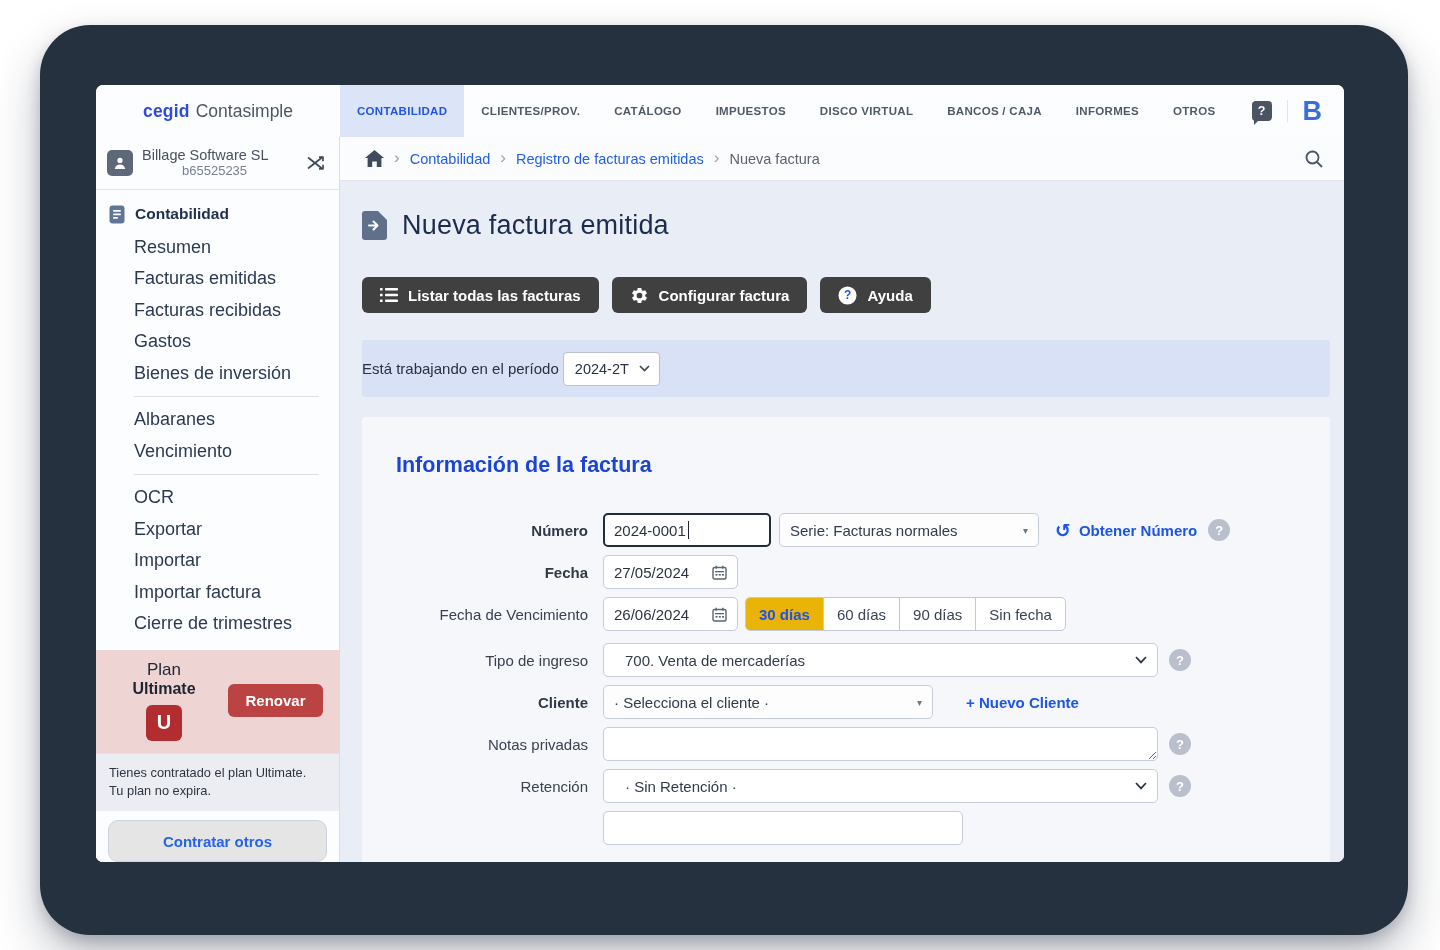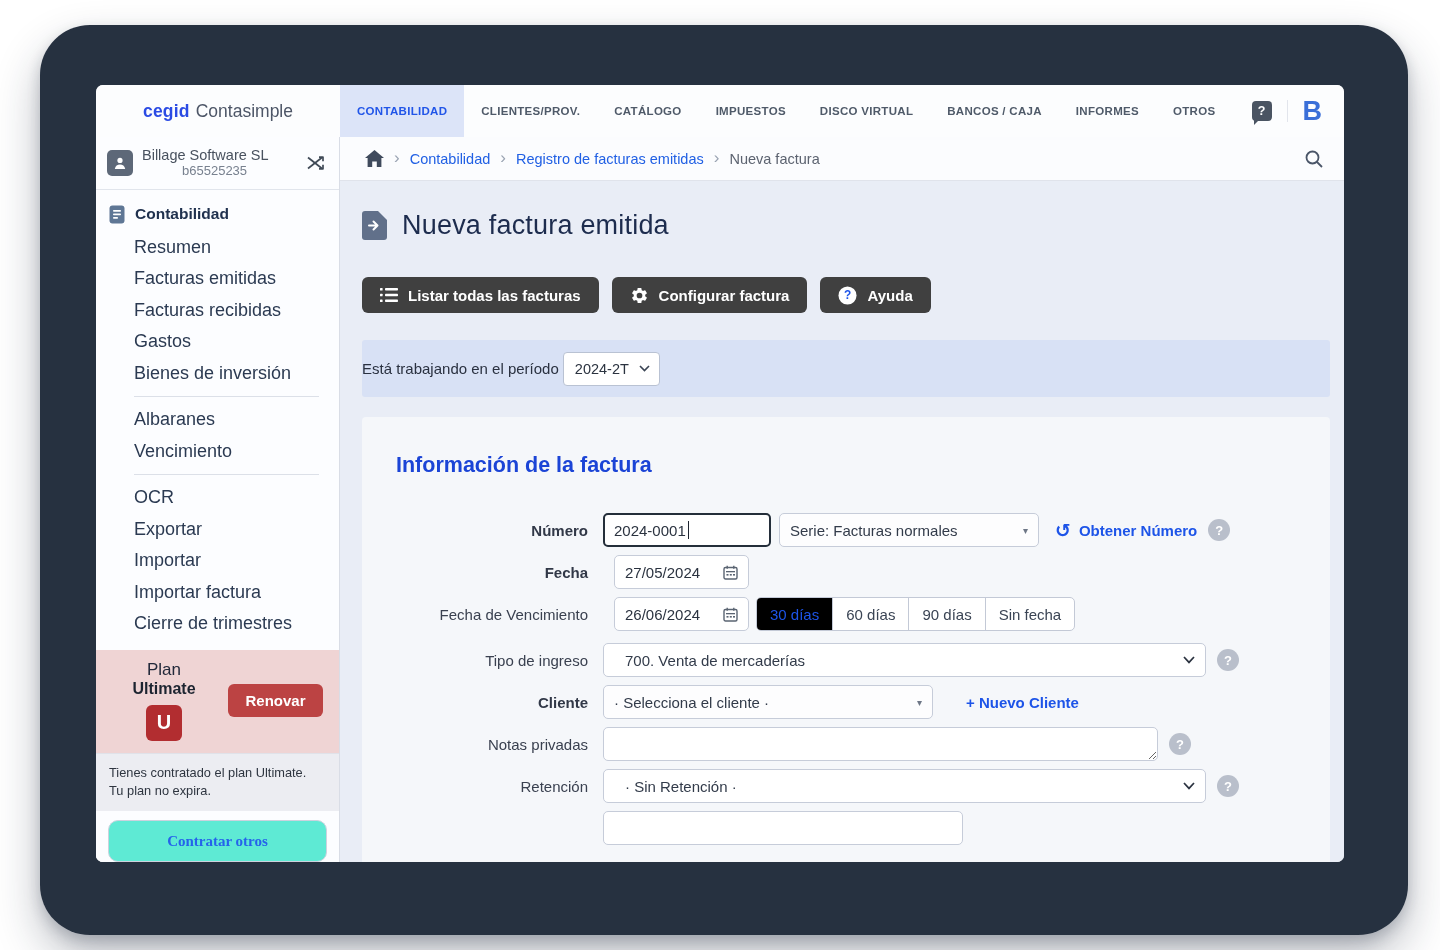--- a/index.html
+++ b/index.html
@@ -57,22 +57,22 @@
   .plan-left { width:112px; flex:none; text-align:center; }
   .plan-word { font-size:17px; color:#22293a; }
   .plan-name { font-size:16px; font-weight:700; color:#1c2430; }
   .plan-badge { width:36px; height:36px; margin:7px auto 0; border-radius:6px; background:#b22d30;
     color:#fff; font-size:20px; font-weight:700; display:flex; align-items:center; justify-content:center; }
   .renew-btn { flex:1; margin:0 6px 0 8px; height:33px; background:#bc4343; border:none; border-radius:6px;
     color:#fff; font-size:15px; font-weight:700; cursor:pointer; font-family:inherit; }
   .status-box { background:#ecedf2; border-top:1px solid #e0e2e9; padding:10px 13px;
     font-size:12.8px; color:#2e3540; line-height:1.45; }
   .contract-area { padding:9px 12px 0; background:#fcfdff; }
-  .contract-btn { width:100%; height:42px; background:#5eead4; border:1px solid #ccd2de; border-radius:10px;
-    color:#2563eb; font-size:15px; font-weight:700; cursor:pointer; font-family:Liberation Serif, serif; }
+  .contract-btn { width:100%; height:42px; background:#e5e5e5; border:1px solid #ccd2de; border-radius:10px;
+    color:#2563eb; font-size:15px; font-weight:700; cursor:pointer; font-family:Liberation Sans, sans-serif; }
 
   
   .main { flex:1; display:flex; flex-direction:column; background:#e9edf6; min-width:0; }
   .crumbbar { flex:none; height:44px; background:#fbfcfe; border-bottom:1px solid #e0e3eb;
     display:flex; align-items:center; gap:10px; padding:0 20px 0 25px; }
   .crumb-link { font-size:14.5px; color:#2160e4; cursor:pointer; }
   .crumb-current { font-size:14.5px; color:#5c6370; }
   .crumb-sep { font-size:17px; color:#9aa3b2; line-height:1; padding-bottom:2px; }
   .crumb-search { margin-left:auto; cursor:pointer; display:flex; }
 
@@ -100,36 +100,36 @@
   .flabel.b { font-weight:700; color:#313847; }
   .fctrl { margin-left:15px; display:flex; align-items:center; }
   .gap-lg { margin-top:12px; }
   .gap-md { margin-top:5px; }
 
   .tinput { height:34px; background:#fff; border:1px solid #c6ccd9; border-radius:5px;
     display:flex; align-items:center; padding:0 10px; font-size:15px; color:#2b3340; cursor:text; }
   .tinput.focused { border:2px solid #242e3a; padding:0 9px; }
   .caret { display:inline-block; width:1.5px; height:18px; background:#1d2430; margin-left:2px; }
   .w-num { width:168px; }
-  .w-date { width:135px; justify-content:space-between; cursor:pointer;margin-left:11px; }
+  .w-date { width:135px; justify-content:space-between; cursor:pointer; }
 
   .dselect { height:34px; background:#fdfdfe; border:1px solid #c6ccd9; border-radius:5px;
     display:flex; align-items:center; justify-content:space-between; gap:8px; padding:0 10px;
     font-size:15px; color:#323b4a; cursor:pointer; white-space:nowrap; }
   .w-serie { width:260px; margin-left:8px; }
   .w-cliente { width:330px; }
-  .w-lg { width:603px;padding-left:21px; }
+  .w-lg { width:555px;padding-left:21px; }
   .tri { font-size:10px; color:#6e7787; }
 
   .seg-group { display:flex; height:34px; margin-left:7px; background:#fff;
     border:1px solid #c3c9d6; border-radius:5px; overflow:hidden; }
   .seg { display:flex; align-items:center; padding:0 13px; font-size:15px; color:#3a4454;
     border-left:1px solid #c3c9d6; cursor:pointer; white-space:nowrap; }
   .seg:first-child { border-left:none; }
-  .seg.active { background:#000000; color:#1d54e8; font-weight:400; }
+  .seg.active { background:#eab308; color:#1d54e8; font-weight:700; }
 
   .help-circle { width:22px; height:22px; flex:none; border-radius:50%; background:#b9bfcb; color:#fff;
     font-size:13px; font-weight:700; display:flex; align-items:center; justify-content:center;
     margin-left:11px; cursor:pointer; }
   .blue-link { color:#1d54e8; font-size:15px; font-weight:700; cursor:pointer; white-space:nowrap; }
   .refresh-glyph { color:#1d54e8; font-size:19px; font-weight:700; margin:0 8px 0 16px; cursor:pointer; line-height:1; }
   .notes-area { width:555px; height:34px; min-height:34px; background:#fff; border:1px solid #c6ccd9;
     border-radius:5px; font-family:inherit; font-size:15px; color:#2b3340; padding:6px 10px; resize:both; }
 
   .chev { flex:none; }

